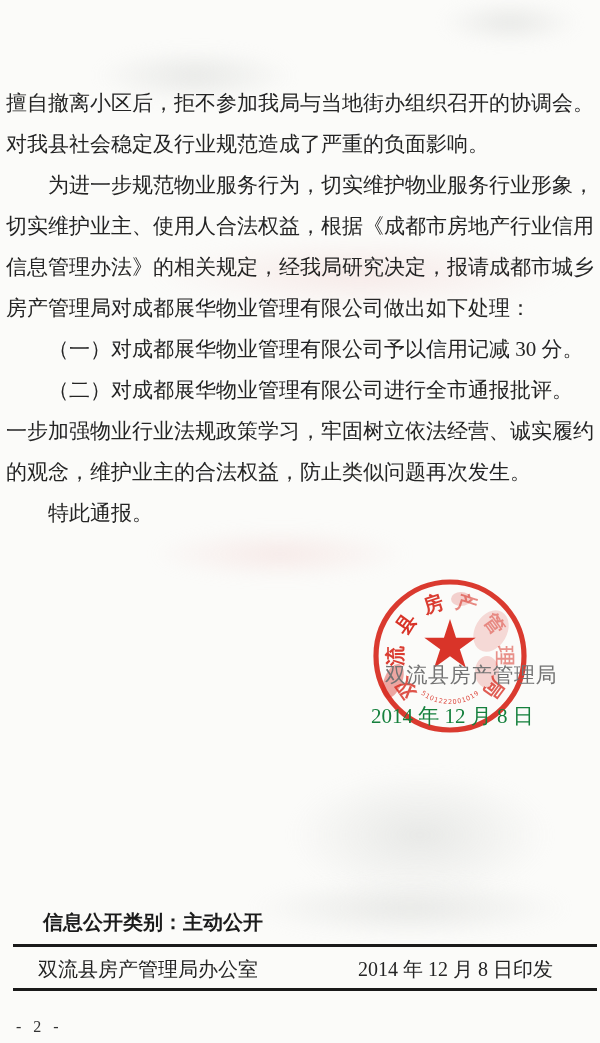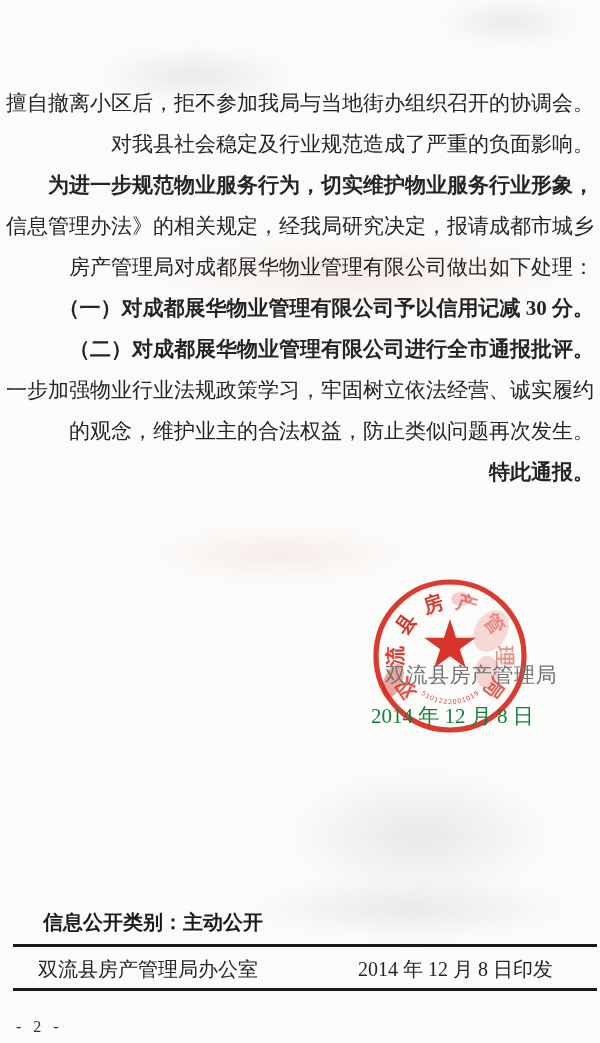--- a/index.html
+++ b/index.html
@@ -11,22 +11,22 @@
   }
   
   .bleed { position:absolute; filter:blur(7px); pointer-events:none; }
   .bleed.gray { background:radial-gradient(closest-side,#e3e4e2,rgba(240,240,238,0)); opacity:.8; }
   .bleed.pink { background:radial-gradient(closest-side,#f3dcda,rgba(250,240,239,0)); opacity:.55; }
 
   .body-text {
     position:absolute; left:6px; top:83px; width:588px;
     font-size:21px; line-height:41px;
   }
-  .line { white-space:nowrap; height:41px; letter-spacing:0;text-align:right; }
-  .line.indent { padding-left:42px;font-weight:bold; }
+  .line { white-space:nowrap; height:41px; letter-spacing:0; }
+  .line.indent { padding-left:42px; }
 
   .seal { position:absolute; left:363px; top:569px; width:174px; height:174px; }
   .seal circle.ring { fill:none; stroke:var(--seal,#d7291d); stroke-width:5.2; opacity:.92; }
   .seal .ink { fill:var(--seal,#d7291d); }
   .ring-char {
     font-family:"Liberation Serif","DejaVu Serif",serif;
     font-size:20px; font-weight:700; fill:var(--seal,#d7291d);
     dominant-baseline:central;
   }
   .code-char {
@@ -57,20 +57,21 @@
   <div class="bleed gray" style="left:440px; top:0px; width:140px; height:45px;"></div>
   <div class="bleed pink" style="left:150px; top:238px; width:420px; height:72px;"></div>
   <div class="bleed pink" style="left:150px; top:528px; width:260px; height:52px;"></div>
   <div class="bleed gray" style="left:290px; top:770px; width:260px; height:130px;"></div>
   <div class="bleed gray" style="left:250px; top:878px; width:320px; height:60px;"></div>
 
   <div class="body-text" id="bodyText">
       <div class="line">擅自撤离小区后，拒不参加我局与当地街办组织召开的协调会。</div>
       <div class="line">对我县社会稳定及行业规范造成了严重的负面影响。</div>
       <div class="line indent">为进一步规范物业服务行为，切实维护物业服务行业形象，</div>
+      <div class="line">切实维护业主、使用人合法权益，根据《成都市房地产行业信用</div>
       <div class="line">信息管理办法》的相关规定，经我局研究决定，报请成都市城乡</div>
       <div class="line">房产管理局对成都展华物业管理有限公司做出如下处理：</div>
       <div class="line indent">（一）对成都展华物业管理有限公司予以信用记减 30 分。</div>
       <div class="line indent">（二）对成都展华物业管理有限公司进行全市通报批评。</div>
       <div class="line">一步加强物业行业法规政策学习，牢固树立依法经营、诚实履约</div>
       <div class="line">的观念，维护业主的合法权益，防止类似问题再次发生。</div>
       <div class="line indent">特此通报。</div>
     </div>
 
   <svg class="seal" id="sealSvg" viewBox="0 0 174 174" style="--seal: #d7291d;">

